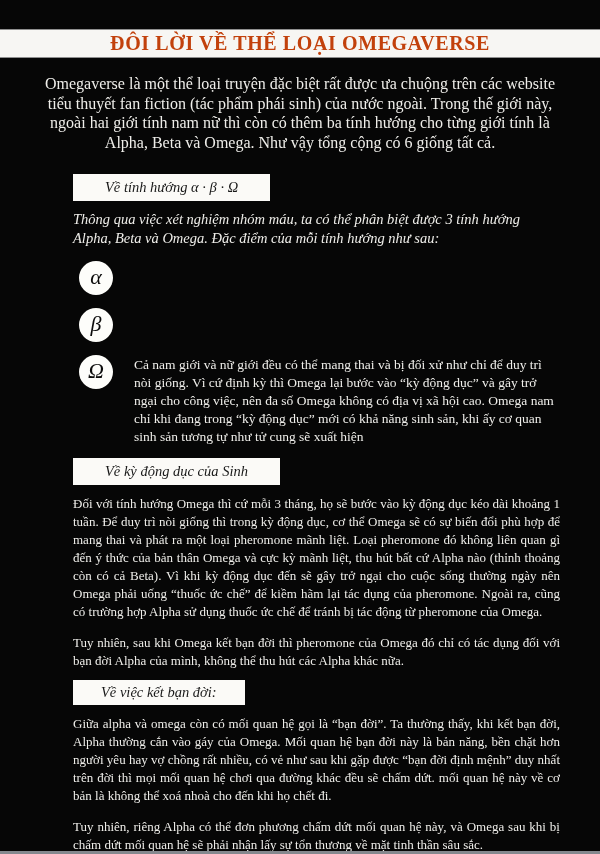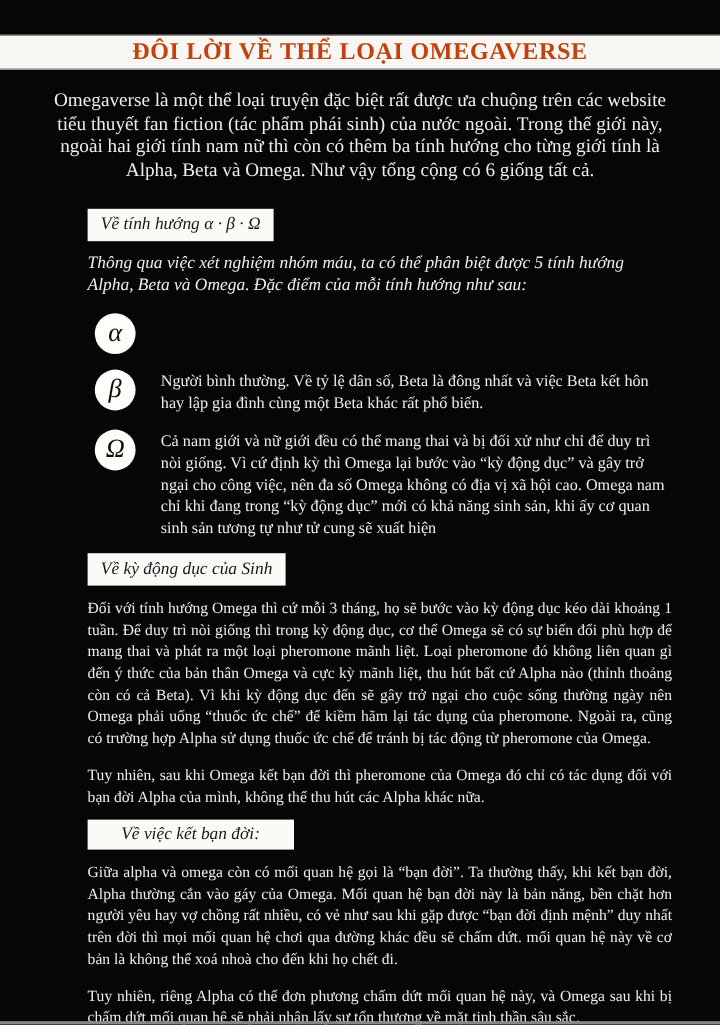--- a/index.html
+++ b/index.html
@@ -44,21 +44,21 @@
   
   .content { margin: 0 40px 0 73px; }
 
   .sec-head {
     display: inline-block;
     background: #fbfaf7;
     color: #181818;
     font-style: italic;
     font-size: 14.5px;
     line-height: 17px;
-    padding: 5px 11px;
+    padding: 5px 32px;
   }
   .s1 .sec-head { margin-top: 22px; }
   .s2 .sec-head { margin-top: 12px; }
   .s3 .sec-head { margin-top: 10px; padding: 4px 28px; }
 
   .lead {
     margin: 9px 0 0;
     font-style: italic;
     font-size: 14.5px;
     line-height: 19px;
@@ -117,33 +117,32 @@
   </header>
 
   <p class="intro">Omegaverse là một thể loại truyện đặc biệt rất được ưa chuộng trên các website tiểu thuyết fan fiction (tác phẩm phái sinh) của nước ngoài. Trong thế giới này, ngoài hai giới tính nam nữ thì còn có thêm ba tính hướng cho từng giới tính là Alpha, Beta và Omega. Như vậy tổng cộng có 6 giống tất cả.</p>
 
   <div class="content">
 
     <section class="s1">
       <div class="sec-head">
         <span>Về tính hướng  α · β · Ω</span>
       </div>
-      <p class="lead">Thông qua việc xét nghiệm nhóm máu, ta có thể phân biệt được 5 tính hướng Alpha, Beta và Omega. Đặc điểm của mỗi tính hướng như sau:</p>
+      <p class="lead">Thông qua việc xét nghiệm nhóm máu, ta có thể phân biệt được 3 tính hướng Alpha, Beta và Omega. Đặc điểm của mỗi tính hướng như sau:</p>
 
       <div class="items">
         <div class="item">
           <div class="circle">
             <span>α</span>
           </div>
         </div>
         <div class="item">
           <div class="circle">
             <span>β</span>
           </div>
-          <p>Người bình thường. Về tỷ lệ dân số, Beta là đông nhất và việc Beta kết hôn hay lập gia đình cùng một Beta khác rất phổ biến.</p>
         </div>
         <div class="item">
           <div class="circle">
             <span>Ω</span>
           </div>
           <p>Cả nam giới và nữ giới đều có thể mang thai và bị đối xử như chỉ để duy trì nòi giống. Vì cứ định kỳ thì Omega lại bước vào “kỳ động dục” và gây trở ngại cho công việc, nên đa số Omega không có địa vị xã hội cao. Omega nam chỉ khi đang trong “kỳ động dục” mới có khả năng sinh sản, khi ấy cơ quan sinh sản tương tự như tử cung sẽ xuất hiện</p>
         </div>
       </div>
     </section>
 

